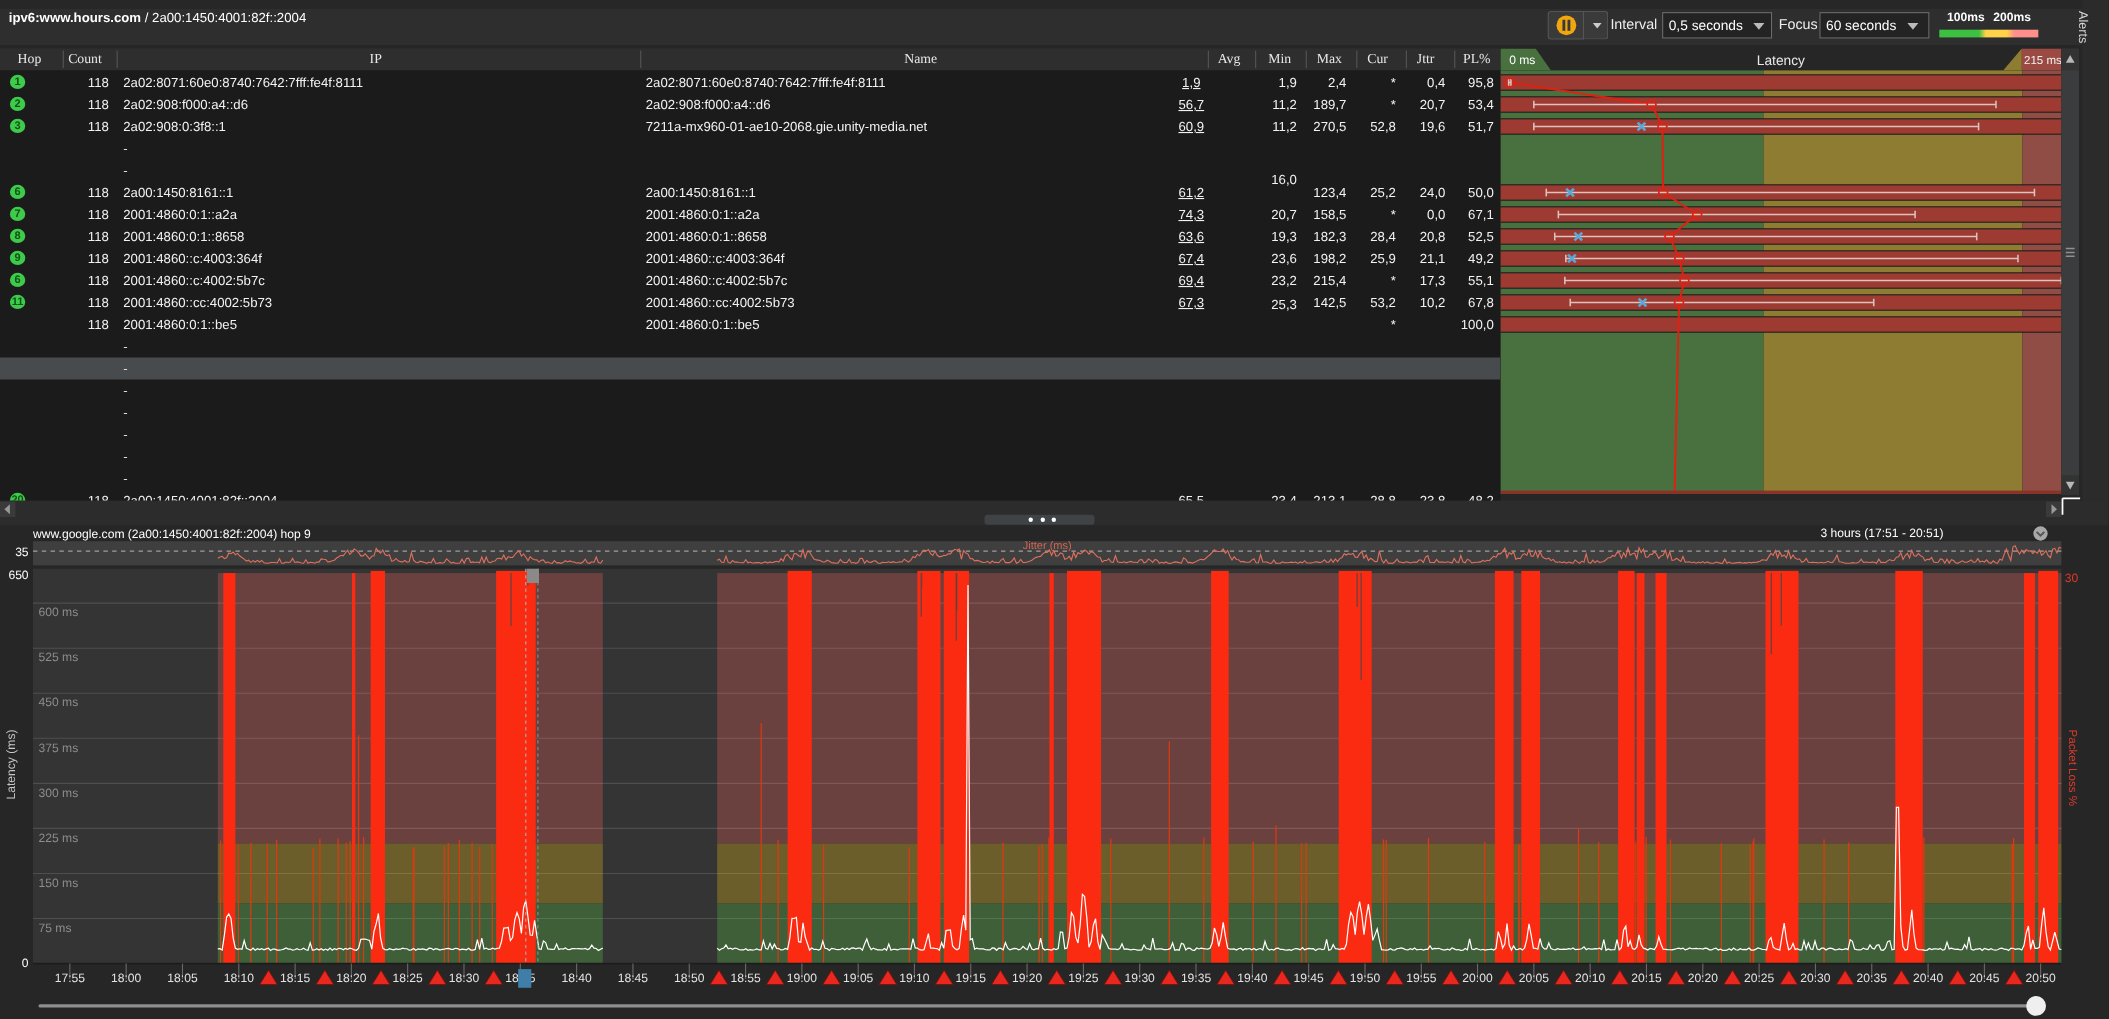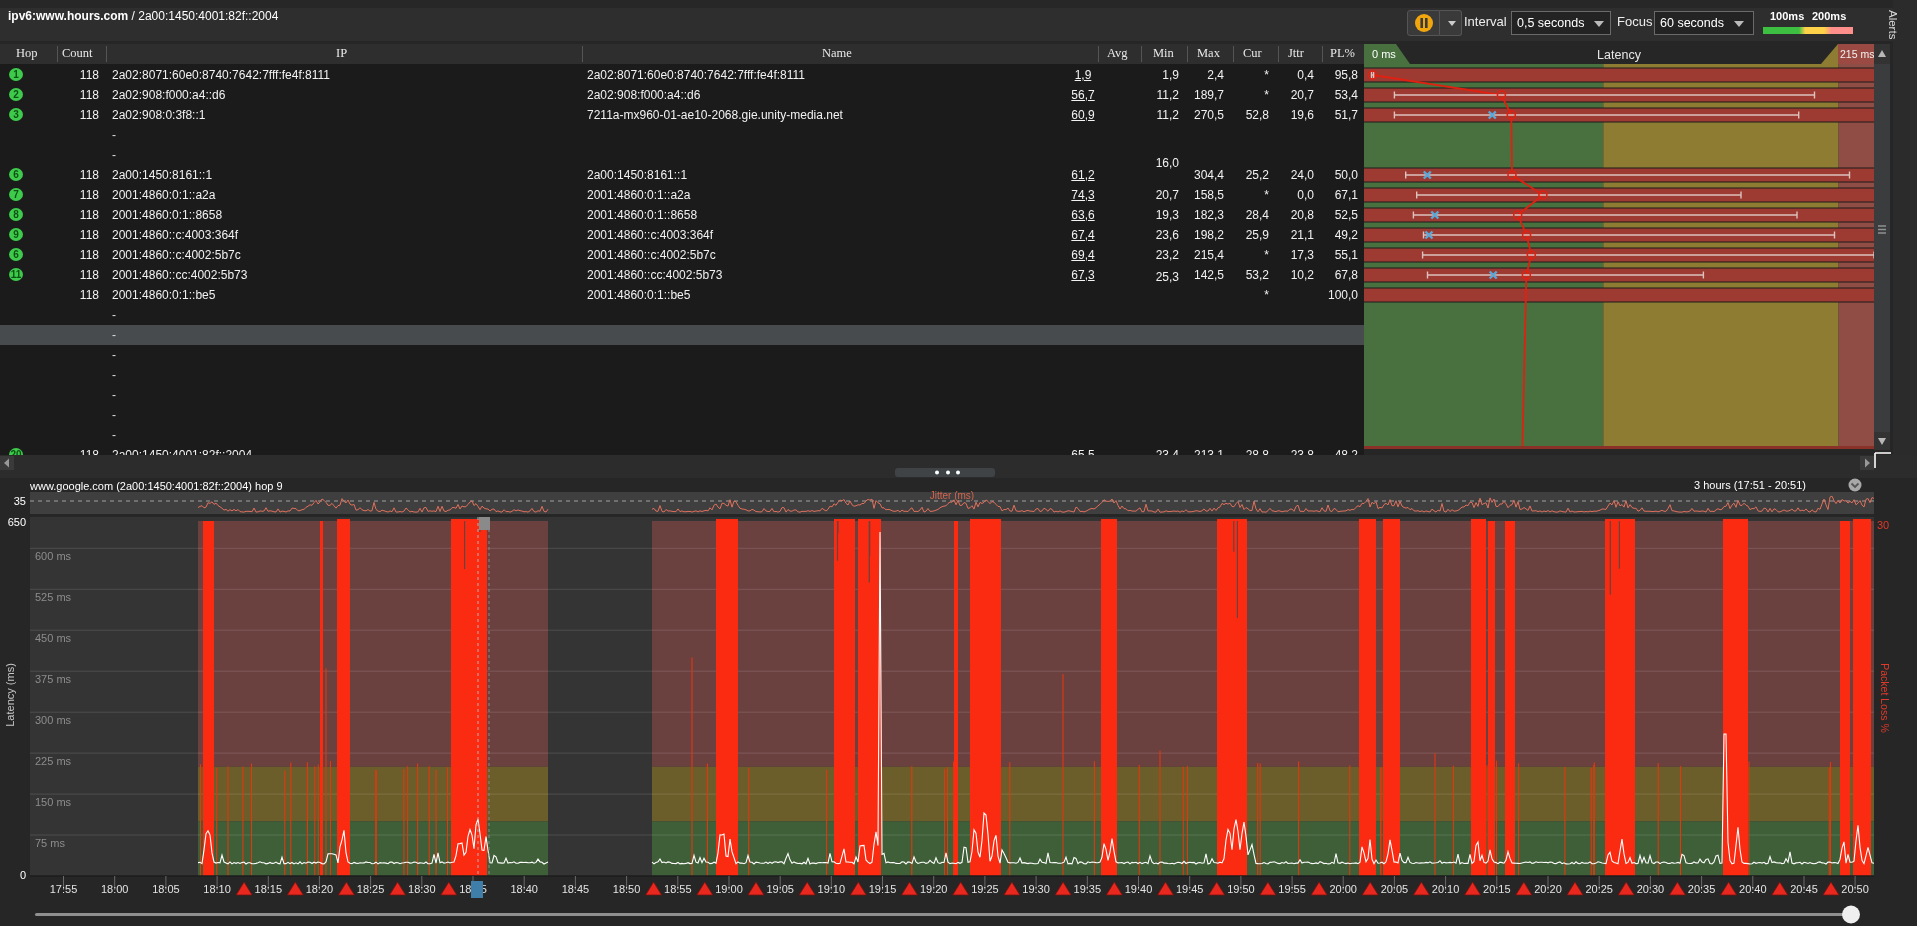--- a/index.html
+++ b/index.html
@@ -183,21 +183,21 @@
 <div class="abs" style="left:0;top:470px;width:1917px;height:8px;background:#2c2c2c"></div>
 <div class="abs" style="left:895px;top:468px;width:100px;height:9px;background:#3f4346;border-radius:3px"></div>
 <svg class="abs" style="left:895px;top:468px" width="100" height="9">
 <circle cx="42" cy="4.5" r="2" fill="#fff"></circle>
     <circle cx="53" cy="4.5" r="2" fill="#fff"></circle>
     <circle cx="63" cy="4.5" r="2" fill="#fff"></circle>
 </svg>
 
 <div class="abs" style="left:0;top:478px;width:1917px;height:448px;background:#262626"></div>
 <div class="abs" style="left:30px;top:480px;font-size:11px;color:#fff">www.google.com (2a00:1450:4001:82f::2004) hop 9</div>
-<div class="abs" style="left:1655px;top:479px;width:190px;font-size:11px;color:#fff;text-align:center">3 hours (17:51 - 20:51)</div>
+<div class="abs" style="left:1655px;top:479px;width:190px;font-size:11px;color:#fff;text-align:left">3 hours (17:51 - 20:51)</div>
 <svg class="abs" style="left:1848px;top:478px" width="14" height="14">
 <circle cx="7" cy="7" r="6.5" fill="#a8a8a8"></circle>
     <path d="M3.5 5.5 L7 9 L10.5 5.5" stroke="#555" stroke-width="1.8" fill="none"></path>
 </svg>
 
 <svg class="abs" style="left:0;top:478px" width="1917" height="448" viewBox="0 478 1917 448" font-family="Liberation Sans, sans-serif">
 <rect x="30.0" y="492.0" width="1844.0" height="22.0" fill="#3f3f3f"></rect>
 <line x1="30.0" y1="501" x2="1874.0" y2="501" stroke="#a0a0a0" stroke-width="1" stroke-dasharray="4,4"></line>
 <path d="M198,507.5 L200,506.4 L202,505.7 L204,507.8 L206,507.1 L208,502.7 L210,503.4 L212,501.8 L214,504.4 L216,503.1 L218,505.5 L220,506.8 L222,508.3 L224,510.1 L226,509.3 L228,511.2 L230,509.6 L232,510.9 L234,509.4 L236,510.9 L238,509.5 L240,511.6 L242,511.9 L244,512.1 L246,511.3 L248,511.3 L250,511.4 L252,511.8 L254,508.0 L256,512.0 L258,511.9 L260,510.9 L262,511.3 L264,511.0 L266,507.7 L268,511.3 L270,510.8 L272,511.1 L274,511.8 L276,512.0 L278,508.9 L280,512.1 L282,511.1 L284,511.4 L286,512.0 L288,510.9 L290,511.0 L292,508.1 L294,508.4 L296,508.6 L298,510.8 L300,510.6 L302,509.7 L304,509.3 L306,507.3 L308,506.2 L310,504.8 L312,505.3 L314,502.7 L316,500.3 L318,504.0 L320,501.9 L322,499.0 L324,500.3 L326,502.3 L328,505.3 L330,505.3 L332,503.4 L334,505.8 L336,508.2 L338,505.6 L340,505.2 L342,498.6 L344,501.3 L346,502.9 L348,500.0 L350,504.1 L352,505.2 L354,504.4 L356,510.1 L358,509.7 L360,507.7 L362,509.8 L364,510.6 L366,510.8 L368,509.5 L370,511.1 L372,510.7 L374,502.4 L376,509.3 L378,511.1 L380,511.6 L382,510.2 L384,510.8 L386,511.4 L388,512.1 L390,510.9 L392,511.7 L394,507.8 L396,512.0 L398,512.0 L400,511.5 L402,512.0 L404,511.1 L406,508.0 L408,509.8 L410,511.9 L412,511.3 L414,512.0 L416,512.1 L418,511.9 L420,508.3 L422,512.1 L424,507.8 L426,507.4 L428,511.4 L430,510.8 L432,511.3 L434,510.9 L436,511.6 L438,506.3 L440,511.5 L442,506.3 L444,511.0 L446,511.6 L448,510.2 L450,510.0 L452,507.7 L454,507.5 L456,508.3 L458,504.5 L460,509.0 L462,506.0 L464,506.8 L466,506.7 L468,504.3 L470,502.0 L472,500.9 L474,505.5 L476,503.6 L478,506.4 L480,509.7 L482,506.1 L484,508.0 L486,508.9 L488,509.0 L490,511.0 L492,509.3 L494,509.0 L496,511.6 L498,510.9 L500,511.8 L502,512.1 L504,509.7 L506,511.7 L508,511.5 L510,512.1 L512,511.4 L514,509.7 L516,510.9 L518,509.9 L520,510.7 L522,511.0 L524,511.8 L526,511.6 L528,512.1 L530,510.9 L532,508.4 L534,511.6 L536,512.1 L538,510.7 L540,511.3 L542,506.3 L544,511.4 L546,512.0 L548,509.2 M652,509.3 L654,508.4 L656,511.1 L658,511.3 L660,505.6 L662,511.3 L664,512.0 L666,509.5 L668,511.0 L670,510.9 L672,511.3 L674,511.6 L676,511.6 L678,508.9 L680,511.6 L682,510.9 L684,511.8 L686,511.7 L688,511.5 L690,511.4 L692,512.1 L694,511.4 L696,510.8 L698,511.9 L700,510.8 L702,511.5 L704,510.8 L706,510.3 L708,510.9 L710,507.8 L712,509.9 L714,505.2 L716,504.0 L718,507.0 L720,508.8 L722,503.2 L724,503.4 L726,505.2 L728,506.1 L730,499.7 L732,507.2 L734,501.1 L736,501.8 L738,505.3 L740,508.3 L742,509.0 L744,509.2 L746,509.8 L748,510.9 L750,510.9 L752,509.3 L754,510.2 L756,511.6 L758,511.7 L760,512.0 L762,511.7 L764,508.5 L766,511.0 L768,511.5 L770,511.4 L772,508.4 L774,511.8 L776,511.4 L778,512.1 L780,511.4 L782,507.6 L784,507.7 L786,512.1 L788,509.5 L790,511.1 L792,511.2 L794,510.0 L796,509.9 L798,511.8 L800,512.2 L802,511.3 L804,511.4 L806,511.4 L808,510.7 L810,511.4 L812,510.6 L814,511.4 L816,511.1 L818,510.7 L820,510.9 L822,508.3 L824,509.7 L826,511.0 L828,509.3 L830,506.1 L832,506.9 L834,503.8 L836,505.3 L838,502.2 L840,500.1 L842,500.8 L844,499.5 L846,503.3 L848,505.0 L850,501.0 L852,504.8 L854,506.2 L856,505.8 L858,504.8 L860,505.0 L862,503.5 L864,503.5 L866,500.9 L868,499.4 L870,500.2 L872,499.2 L874,508.4 L876,500.6 L878,502.8 L880,503.7 L882,507.9 L884,507.8 L886,509.8 L888,509.4 L890,509.7 L892,510.8 L894,511.3 L896,511.2 L898,510.3 L900,512.1 L902,510.0 L904,511.4 L906,511.2 L908,511.6 L910,509.2 L912,507.8 L914,511.5 L916,511.3 L918,511.5 L920,510.0 L922,507.2 L924,512.1 L926,511.2 L928,508.5 L930,511.4 L932,511.3 L934,510.9 L936,510.2 L938,509.4 L940,507.8 L942,506.7 L944,506.1 L946,505.8 L948,503.5 L950,502.0 L952,502.2 L954,499.8 L956,504.8 L958,500.5 L960,505.5 L962,505.2 L964,502.6 L966,503.3 L968,508.4 L970,507.8 L972,505.7 L974,509.1 L976,502.2 L978,506.9 L980,502.4 L982,503.5 L984,502.3 L986,499.9 L988,501.3 L990,503.7 L992,501.5 L994,502.2 L996,504.4 L998,506.4 L1000,506.6 L1002,510.9 L1004,509.5 L1006,509.6 L1008,508.0 L1010,511.0 L1012,511.2 L1014,505.2 L1016,510.7 L1018,511.3 L1020,511.3 L1022,510.7 L1024,511.7 L1026,510.9 L1028,510.4 L1030,511.2 L1032,511.2 L1034,511.6 L1036,509.0 L1038,508.5 L1040,511.6 L1042,510.9 L1044,508.2 L1046,509.4 L1048,511.3 L1050,508.6 L1052,509.3 L1054,512.1 L1056,511.2 L1058,511.9 L1060,510.9 L1062,512.0 L1064,512.2 L1066,511.5 L1068,510.8 L1070,511.0 L1072,511.5 L1074,512.0 L1076,507.1 L1078,508.5 L1080,511.5 L1082,511.3 L1084,511.9 L1086,511.2 L1088,510.1 L1090,509.0 L1092,508.4 L1094,509.0 L1096,507.7 L1098,505.8 L1100,504.3 L1102,502.2 L1104,499.7 L1106,501.2 L1108,501.3 L1110,501.2 L1112,499.0 L1114,503.0 L1116,500.6 L1118,505.4 L1120,509.0 L1122,506.0 L1124,508.6 L1126,508.8 L1128,510.8 L1130,510.4 L1132,511.0 L1134,511.1 L1136,511.1 L1138,509.2 L1140,507.9 L1142,511.8 L1144,511.6 L1146,504.2 L1148,510.9 L1150,510.9 L1152,511.0 L1154,512.0 L1156,512.1 L1158,509.1 L1160,512.2 L1162,512.0 L1164,511.9 L1166,510.8 L1168,511.5 L1170,511.6 L1172,511.3 L1174,511.0 L1176,511.4 L1178,511.0 L1180,512.2 L1182,510.9 L1184,511.7 L1186,509.7 L1188,511.8 L1190,511.8 L1192,511.7 L1194,511.3 L1196,510.7 L1198,511.0 L1200,511.5 L1202,510.8 L1204,508.9 L1206,511.1 L1208,511.0 L1210,508.3 L1212,511.1 L1214,508.1 L1216,510.5 L1218,507.8 L1220,506.9 L1222,503.4 L1224,504.6 L1226,503.3 L1228,504.1 L1230,503.2 L1232,506.5 L1234,506.7 L1236,503.6 L1238,501.5 L1240,507.5 L1242,504.5 L1244,509.5 L1246,507.5 L1248,508.8 L1250,510.6 L1252,510.5 L1254,501.1 L1256,508.9 L1258,511.8 L1260,508.6 L1262,512.0 L1264,511.9 L1266,512.2 L1268,510.7 L1270,508.3 L1272,510.8 L1274,511.1 L1276,511.7 L1278,510.7 L1280,511.0 L1282,511.8 L1284,511.2 L1286,511.0 L1288,511.2 L1290,509.1 L1292,509.1 L1294,511.3 L1296,506.5 L1298,505.2 L1300,511.3 L1302,511.3 L1304,511.5 L1306,508.5 L1308,511.0 L1310,511.0 L1312,510.9 L1314,511.3 L1316,510.7 L1318,511.2 L1320,511.8 L1322,507.7 L1324,510.9 L1326,511.4 L1328,505.0 L1330,510.8 L1332,511.6 L1334,508.4 L1336,509.4 L1338,511.8 L1340,511.3 L1342,511.1 L1344,511.0 L1346,510.8 L1348,509.5 L1350,510.4 L1352,509.3 L1354,509.7 L1356,507.3 L1358,505.7 L1360,506.7 L1362,503.3 L1364,503.5 L1366,501.5 L1368,498.5 L1370,507.0 L1372,502.3 L1374,503.8 L1376,501.6 L1378,508.6 L1380,507.4 L1382,507.9 L1384,504.6 L1386,503.3 L1388,504.9 L1390,499.7 L1392,505.7 L1394,505.7 L1396,500.7 L1398,506.9 L1400,501.4 L1402,506.1 L1404,507.5 L1406,508.1 L1408,507.5 L1410,509.7 L1412,508.5 L1414,510.8 L1416,511.1 L1418,510.7 L1420,511.6 L1422,510.8 L1424,512.0 L1426,510.9 L1428,511.5 L1430,512.0 L1432,509.1 L1434,510.8 L1436,512.1 L1438,510.1 L1440,511.1 L1442,503.5 L1444,511.3 L1446,512.1 L1448,509.2 L1450,511.6 L1452,509.7 L1454,511.2 L1456,510.9 L1458,510.4 L1460,508.9 L1462,507.0 L1464,507.0 L1466,505.0 L1468,505.7 L1470,502.2 L1472,502.5 L1474,507.6 L1476,502.6 L1478,506.4 L1480,498.2 L1482,504.7 L1484,503.5 L1486,502.8 L1488,508.0 L1490,497.9 L1492,502.3 L1494,499.1 L1496,506.3 L1498,506.6 L1500,504.0 L1502,504.0 L1504,501.4 L1506,503.8 L1508,507.7 L1510,505.4 L1512,504.7 L1514,500.2 L1516,507.2 L1518,501.6 L1520,509.4 L1522,509.1 L1524,507.5 L1526,508.9 L1528,510.4 L1530,505.9 L1532,511.0 L1534,510.9 L1536,510.7 L1538,511.6 L1540,510.9 L1542,512.0 L1544,511.0 L1546,511.7 L1548,510.5 L1550,512.0 L1552,510.8 L1554,511.7 L1556,512.1 L1558,512.0 L1560,510.9 L1562,511.5 L1564,511.9 L1566,512.1 L1568,508.2 L1570,512.0 L1572,511.0 L1574,512.0 L1576,511.9 L1578,511.7 L1580,511.5 L1582,511.3 L1584,512.0 L1586,511.5 L1588,511.9 L1590,511.1 L1592,511.7 L1594,511.1 L1596,511.3 L1598,510.8 L1600,510.2 L1602,509.0 L1604,509.1 L1606,509.4 L1608,506.0 L1610,503.1 L1612,504.9 L1614,500.5 L1616,507.3 L1618,501.8 L1620,505.9 L1622,504.5 L1624,507.1 L1626,500.7 L1628,507.9 L1630,504.6 L1632,507.5 L1634,508.4 L1636,508.2 L1638,511.2 L1640,510.3 L1642,507.8 L1644,511.1 L1646,511.3 L1648,511.2 L1650,511.3 L1652,511.5 L1654,511.6 L1656,511.1 L1658,511.8 L1660,511.2 L1662,510.3 L1664,511.3 L1666,511.3 L1668,508.6 L1670,504.7 L1672,510.7 L1674,510.9 L1676,511.6 L1678,511.9 L1680,512.1 L1682,512.1 L1684,511.5 L1686,511.8 L1688,511.8 L1690,511.0 L1692,508.4 L1694,511.3 L1696,511.0 L1698,511.2 L1700,511.4 L1702,511.0 L1704,511.2 L1706,512.1 L1708,508.3 L1710,511.5 L1712,511.2 L1714,511.6 L1716,509.9 L1718,508.7 L1720,509.7 L1722,509.3 L1724,506.5 L1726,506.2 L1728,502.5 L1730,508.6 L1732,505.0 L1734,503.2 L1736,507.3 L1738,500.3 L1740,505.2 L1742,505.5 L1744,503.2 L1746,505.2 L1748,506.2 L1750,509.7 L1752,508.5 L1754,508.7 L1756,506.8 L1758,510.9 L1760,511.4 L1762,511.1 L1764,508.1 L1766,508.6 L1768,512.0 L1770,508.4 L1772,511.9 L1774,508.8 L1776,509.6 L1778,511.8 L1780,511.9 L1782,511.0 L1784,509.9 L1786,511.1 L1788,511.1 L1790,510.3 L1792,509.0 L1794,511.1 L1796,510.9 L1798,507.8 L1800,510.9 L1802,510.1 L1804,510.9 L1806,508.9 L1808,511.3 L1810,512.1 L1812,509.8 L1814,511.6 L1816,512.0 L1818,508.3 L1820,509.3 L1822,504.0 L1824,499.1 L1826,504.8 L1828,509.5 L1830,497.1 L1832,496.2 L1834,500.6 L1836,503.6 L1838,500.3 L1840,503.0 L1842,499.5 L1844,501.0 L1846,500.7 L1848,503.1 L1850,501.3 L1852,502.9 L1854,499.7 L1856,504.8 L1858,503.0 L1860,500.6 L1862,505.1 L1864,507.0 L1866,499.3 L1868,498.5 L1870,502.7 L1872,497.6 L1874,498.4" fill="none" stroke="#e0705c" stroke-width="1"></path>
 <text x="952" y="499" fill="#d4654f" font-size="10" text-anchor="middle">Jitter (ms)</text>
@@ -459,21 +459,21 @@
     <div class="c s5" style="top:41px">19,6</div>
     <div class="c s6" style="top:41px">51,7</div>
 <div class="dash" style="top:61px">-</div>
 <div class="dash" style="top:81px">-</div>
 <div class="hopc" style="top:104px">6</div>
     <div class="c cnt" style="top:101px">118</div>
     <div class="c ip" style="top:101px">2a00:1450:8161::1</div>
     <div class="c nm" style="top:101px">2a00:1450:8161::1</div>
     <div class="c s1" style="top:101px">61,2</div>
     <div class="c s2" style="top:89px">16,0</div>
-    <div class="c s3" style="top:101px">304,4</div>
+    <div class="c s3" style="top:101px">123,4</div>
     <div class="c s4" style="top:101px">25,2</div>
     <div class="c s5" style="top:101px">24,0</div>
     <div class="c s6" style="top:101px">50,0</div>
 <div class="hopc" style="top:124px">7</div>
     <div class="c cnt" style="top:121px">118</div>
     <div class="c ip" style="top:121px">2001:4860:0:1::a2a</div>
     <div class="c nm" style="top:121px">2001:4860:0:1::a2a</div>
     <div class="c s1" style="top:121px">74,3</div>
     <div class="c s2" style="top:121px">20,7</div>
     <div class="c s3" style="top:121px">158,5</div>

